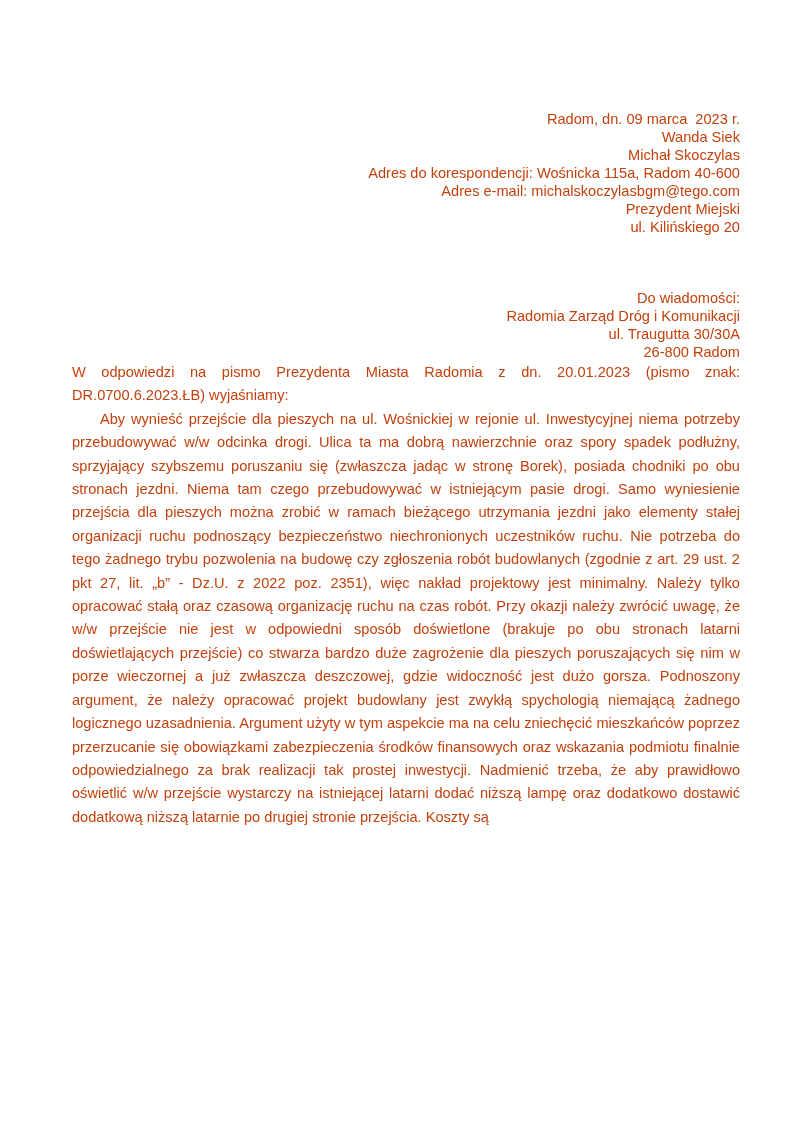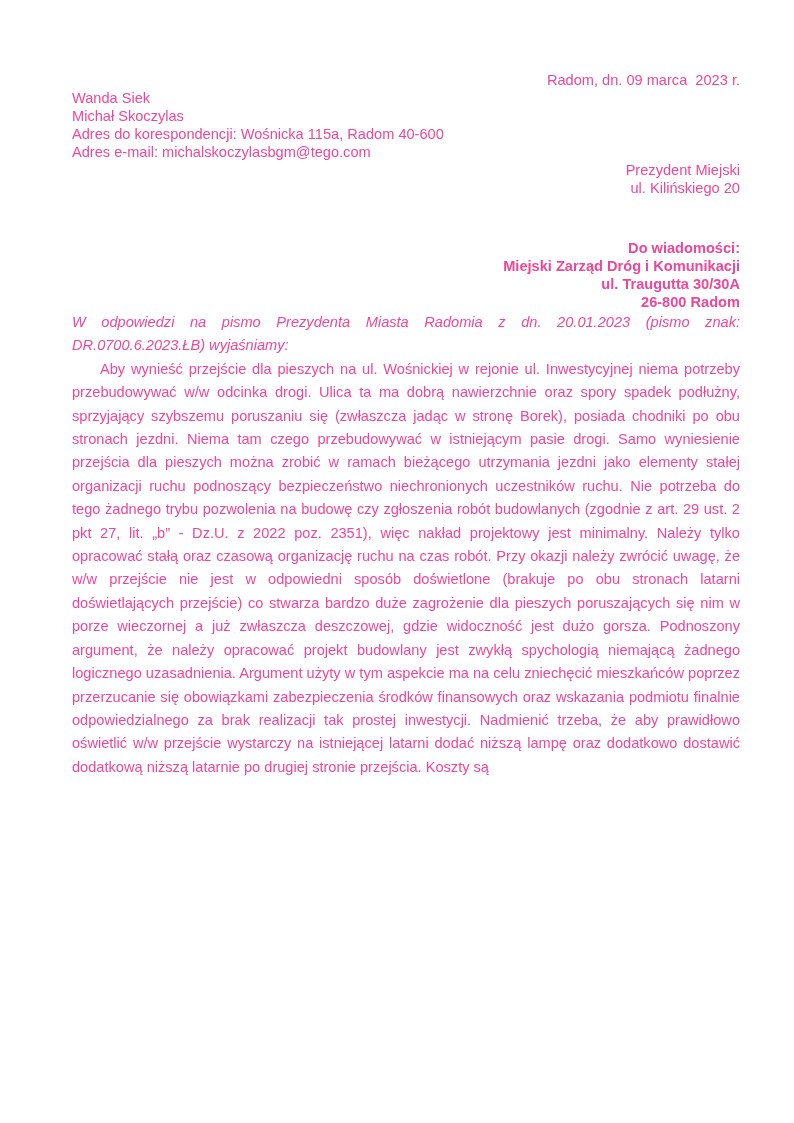--- a/index.html
+++ b/index.html
@@ -5,52 +5,52 @@
   html, body {
     margin: 0;
     padding: 0;
     background: #ffffff;
   }
   .page {
     position: relative;
     width: 794px;
     height: 1123px;
     background: #ffffff;
-    color: #ec4899;
+    color: #c2410c;
     font-family: "Liberation Sans", sans-serif;
     box-sizing: border-box;
-    padding: 71px 54px 0 72px;
+    padding: 110px 54px 0 72px;
     overflow: hidden;
   }
   .page p { margin: 0; }
 
   .line {
     font-size: 14.6px;
     line-height: 18px;
     margin-bottom: 16px;
+    text-align: right;
   }
   .right { text-align: right; }
 
   .date-line {
     margin-bottom: 48px;
     white-space: pre-wrap;
   }
 
-  .cc-block { margin-top: 42px; font-weight: bold; }
+  .cc-block { margin-top: 53px; }
 
   .justify {
     text-align: justify;
     text-justify: inter-word;
     font-size: 14.6px;
     line-height: 23.4px;
   }
   .intro-par {
     margin-top: 57px;
     margin-bottom: 14px;
-    font-style: italic;
   }
   .body-par {
     text-indent: 28px;
   }
 </style>
 </head>
 <body>
 
 <div class="page">
 
@@ -63,21 +63,21 @@
     <p class="line">Adres e-mail: michalskoczylasbgm@tego.com</p>
   </div>
 
   <div class="recipient-block">
     <p class="line right">Prezydent Miejski</p>
     <p class="line right">ul. Kilińskiego 20</p>
   </div>
 
   <div class="cc-block">
     <p class="line right">Do wiadomości:</p>
-    <p class="line right">Miejski Zarząd Dróg i Komunikacji</p>
+    <p class="line right">Radomia Zarząd Dróg i Komunikacji</p>
     <p class="line right">ul. Traugutta 30/30A</p>
     <p class="line right">26-800 Radom</p>
   </div>
 
   <p class="justify intro-par">W odpowiedzi na pismo Prezydenta Miasta Radomia z dn. 20.01.2023 (pismo znak: DR.0700.6.2023.ŁB) wyjaśniamy:</p>
 
   <p class="justify body-par">Aby wynieść przejście dla pieszych na ul. Wośnickiej w rejonie ul. Inwestycyjnej niema potrzeby przebudowywać w/w odcinka drogi. Ulica ta ma dobrą nawierzchnie oraz spory spadek podłużny, sprzyjający szybszemu poruszaniu się (zwłaszcza jadąc w stronę Borek), posiada chodniki po obu stronach jezdni. Niema tam czego przebudowywać w istniejącym pasie drogi. Samo wyniesienie przejścia dla pieszych można zrobić w ramach bieżącego utrzymania jezdni jako elementy stałej organizacji ruchu podnoszący bezpieczeństwo niechronionych uczestników ruchu. Nie potrzeba do tego żadnego trybu pozwolenia na budowę czy zgłoszenia robót budowlanych (zgodnie z art. 29 ust. 2 pkt 27, lit. „b” - Dz.U. z 2022 poz. 2351), więc nakład projektowy jest minimalny. Należy tylko opracować stałą oraz czasową organizację ruchu na czas robót. Przy okazji należy zwrócić uwagę, że w/w przejście nie jest w odpowiedni sposób doświetlone (brakuje po obu stronach latarni doświetlających przejście) co stwarza bardzo duże zagrożenie dla pieszych poruszających się nim w porze wieczornej a już zwłaszcza deszczowej, gdzie widoczność jest dużo gorsza. Podnoszony argument, że należy opracować projekt budowlany jest zwykłą spychologią niemającą żadnego logicznego uzasadnienia. Argument użyty w tym aspekcie ma na celu zniechęcić mieszkańców poprzez przerzucanie się obowiązkami zabezpieczenia środków finansowych oraz wskazania podmiotu finalnie odpowiedzialnego za brak realizacji tak prostej inwestycji. Nadmienić trzeba, że aby prawidłowo oświetlić w/w przejście wystarczy na istniejącej latarni dodać niższą lampę oraz dodatkowo dostawić dodatkową niższą latarnie po drugiej stronie przejścia. Koszty są</p>
 
 </div>
 

